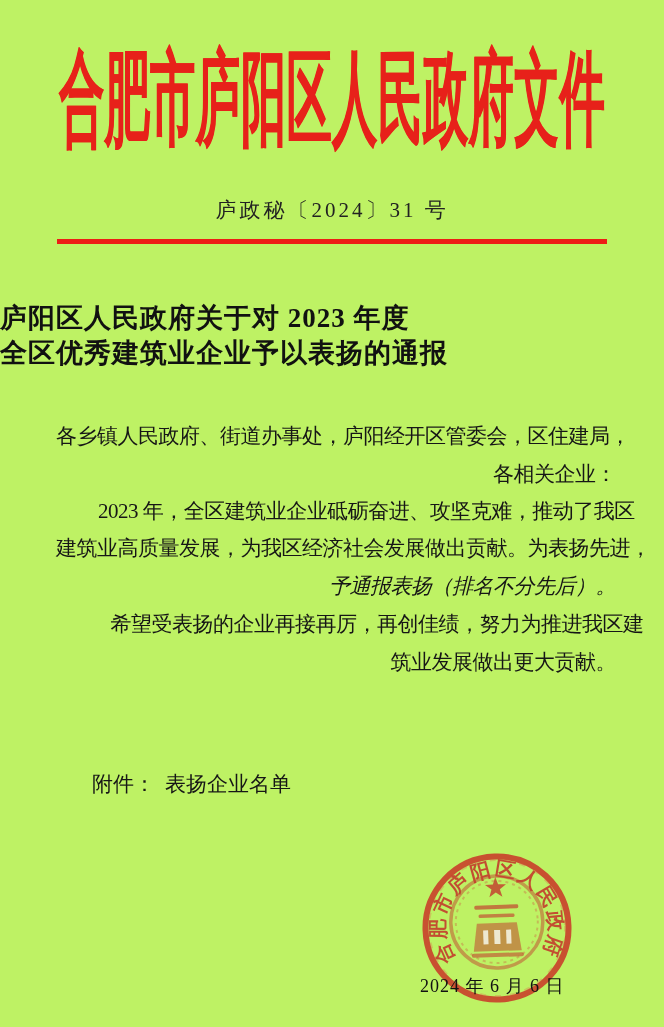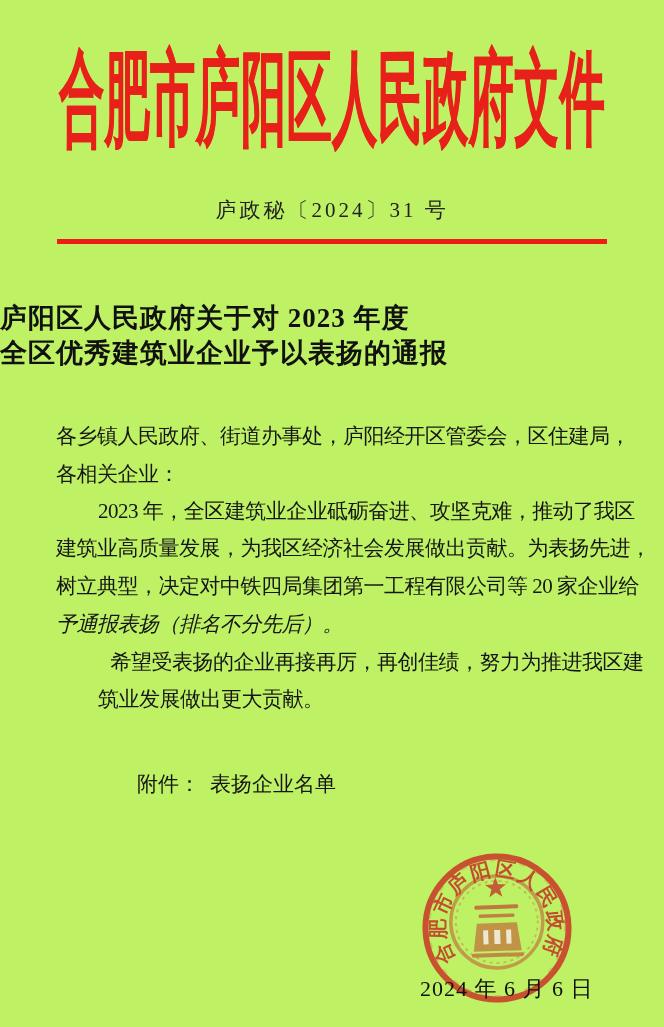--- a/index.html
+++ b/index.html
@@ -49,44 +49,44 @@
     color:#111;
     letter-spacing:1px;
   }
   .body-text{
     position:absolute;top:418px;left:56px;width:560px;
     font-size:21px;
     line-height:37.6px;
     letter-spacing:-0.5px;
     color:#161616;
   }
-  .body-line{white-space:nowrap;}
+  .body-line{white-space:nowrap;text-align:right;}
   .attachment{
     position:absolute;top:770px;left:56px;width:560px;
     font-size:21px;
     color:#161616;
   }
-  .attachment .label{margin-left:81px;}
+  .attachment .label{margin-left:36px;}
   .attachment .value{margin-left:10px;}
   .seal{
     position:absolute;left:415px;top:842px;
     width:164px;height:172px;
     z-index:2;
     opacity:0.93;
   }
   .seal-text{
     font-family:"Liberation Serif","DejaVu Serif",serif;
     font-size:20px;
     font-weight:bold;
     letter-spacing:2.5px;
     fill:#c4342a;
   }
   .doc-date{
     position:absolute;left:420px;top:974px;
-    font-size:22px;
+    font-size:18px;
     letter-spacing:1px;
     color:#111;
     z-index:3;
     white-space:nowrap;
   }
 </style>
 </head>
 <body>
 
 <div class="page">
@@ -102,21 +102,20 @@
   <div class="doc-title">
     <div>庐阳区人民政府关于对 2023 年度</div>
     <div>全区优秀建筑业企业予以表扬的通报</div>
   </div>
 
   <div class="body-text">
       <div class="body-line" style="padding-left: 0em;">各乡镇人民政府、街道办事处，庐阳经开区管委会，区住建局，</div>
       <div class="body-line" style="padding-left: 0em;">各相关企业：</div>
       <div class="body-line" style="padding-left: 2em;">2023 年，全区建筑业企业砥砺奋进、攻坚克难，推动了我区</div>
       <div class="body-line" style="padding-left: 0em; font-family: Liberation Mono, monospace;">建筑业高质量发展，为我区经济社会发展做出贡献。为表扬先进，</div>
-      <div class="body-line" style="padding-left: 0em;">树立典型，决定对中铁四局集团第一工程有限公司等 20 家企业给</div>
       <div class="body-line" style="padding-left: 0em; font-style: italic;">予通报表扬（排名不分先后）。</div>
       <div class="body-line" style="padding-left: 2.6em;">希望受表扬的企业再接再厉，再创佳绩，努力为推进我区建</div>
       <div class="body-line" style="padding-left: 2em;">筑业发展做出更大贡献。</div>
     </div>
 
   <div class="attachment">
     <span class="label">附件：</span><span class="value">表扬企业名单</span>
   </div>
 
   <svg class="seal" viewBox="414 842 164 172" xmlns="http://www.w3.org/2000/svg">

